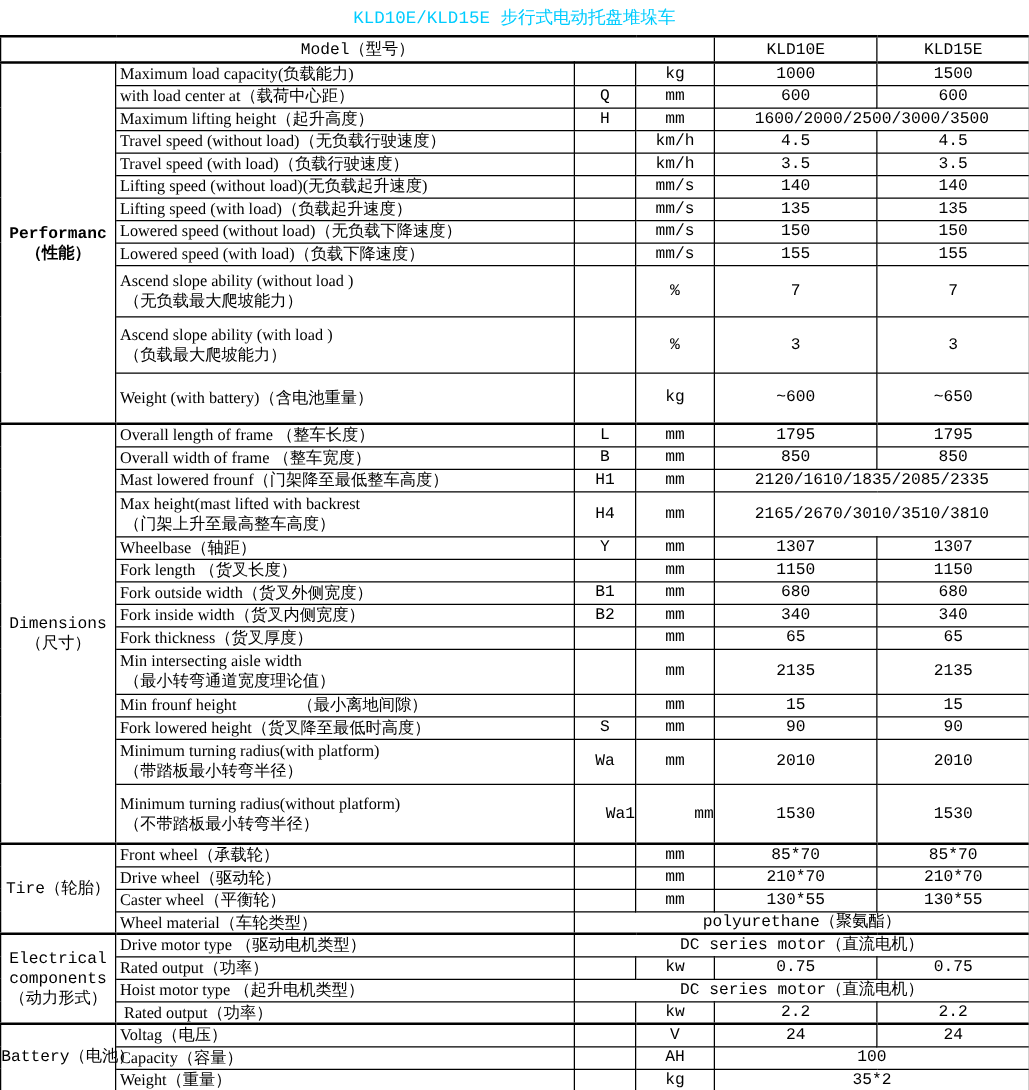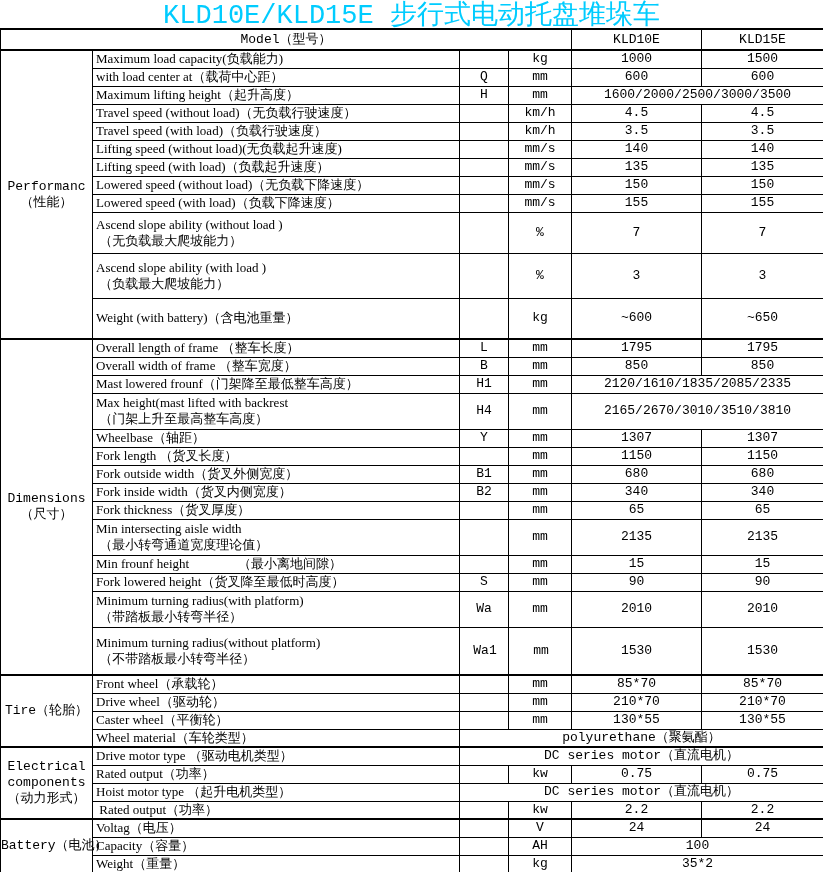--- a/index.html
+++ b/index.html
@@ -11,21 +11,21 @@
   body {
     width: 823px;
     font-family: "Liberation Mono", "DejaVu Sans Mono", monospace;
     color: #000;
   }
   .title {
     height: 28px;
     display: flex;
     align-items: center;
     justify-content: center;
-    font-size: 27px;
+    font-size: 14px;
     color: var(--title-color, #00ccff);
     white-space: nowrap;
   }
   table {
     border-collapse: collapse;
     table-layout: fixed;
     width: 823px;
     border-bottom: 2px solid #000;
   }
   td {
@@ -47,22 +47,22 @@
     text-align: left;
     padding-left: 3px;
     white-space: pre;
     overflow: hidden;
     font-family: Liberation Serif, serif;
   }
   .section {
     white-space: pre;
     overflow: visible;
   }
-  .bold { font-weight: normal; }
-  .left { text-align: center; padding-left: 2px; }
+  .bold { font-weight: bold; }
+  .left { text-align: right; padding-left: 2px; }
   .c0 { width: 92px; }
   .c1 { width: 367px; }
   .c2 { width: 49px; }
   .c3 { width: 63px; }
   .c4 { width: 130px; }
   .c5 { width: 122px; }
 </style>
 </head>
 <body>
 

